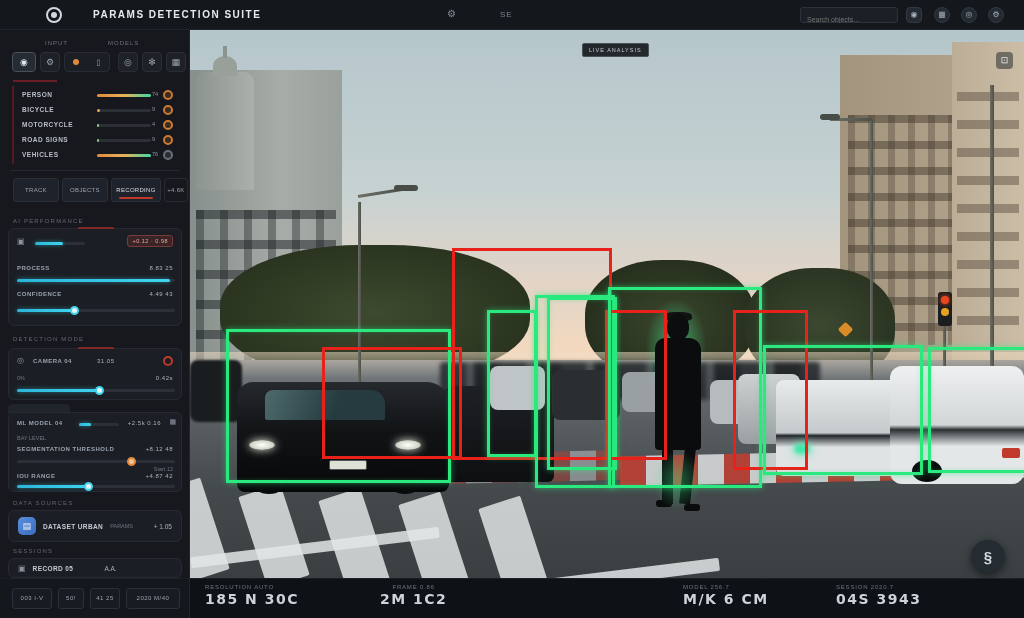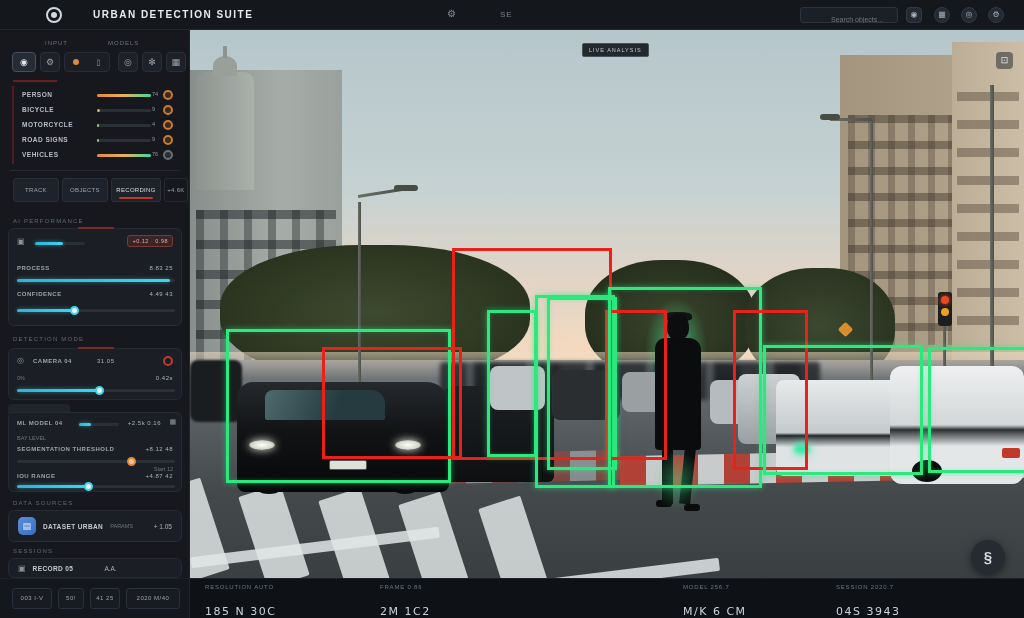--- a/index.html
+++ b/index.html
@@ -7,21 +7,21 @@
   body { background:#101318; font-family:"Liberation Sans",sans-serif; color:#cfd5dd; position:relative; }
 
   
   .topbar { position:absolute; left:0; top:0; width:1024px; height:30px; background:#14171c; border-bottom:1px solid #21252c; z-index:40; }
   .logo { position:absolute; left:46px; top:7px; width:16px; height:16px; border:2px solid #d3d8de; border-radius:50%; }
   .logo:after { content:""; position:absolute; left:3px; top:3px; width:6px; height:6px; background:#d3d8de; border-radius:50%; }
   .app-title { position:absolute; left:93px; top:9px; font-size:10px; font-weight:bold; letter-spacing:1.5px; color:#e6e9ee; }
   .tb-menu-icon { position:absolute; left:447px; top:8px; font-size:10px; color:#868e9a; }
   .tb-menu-label { position:absolute; left:500px; top:10px; font-size:8px; color:#7b828e; letter-spacing:1px; }
   .search-box { position:absolute; left:800px; top:7px; width:98px; height:16px; background:#1b2026; border:1px solid #2d333c; border-radius:3px; }
-  .search-box input { width:100%; height:100%; background:transparent; border:none; outline:none; color:#9aa2ad; font-size:7px; padding:0 6px; font-family:"Liberation Sans",sans-serif;margin-left:24px; }
+  .search-box input { width:100%; height:100%; background:transparent; border:none; outline:none; color:#9aa2ad; font-size:7px; padding:0 6px; font-family:"Liberation Sans",sans-serif; }
   .tb-round { position:absolute; top:7px; width:16px; height:16px; border-radius:50%; background:#242a31; border:1px solid #323942; color:#aab1bb; font-size:8px; line-height:14px; text-align:center; }
   .tb-round.sq { border-radius:4px; }
 
   
   .sidebar { position:absolute; left:0; top:30px; width:190px; height:548px; background:#16181d; border-right:1px solid #22262d; z-index:30; overflow:hidden; }
   .sb-group-label { position:absolute; font-size:6px; color:#6b7280; letter-spacing:1px; }
   .tb-btn { position:absolute; top:22px; height:20px; background:#1e2228; border:1px solid #2a2f37; border-radius:4px; color:#9aa2ad; font-size:9px; text-align:center; line-height:18px; }
   .tb-btn.active { background:#262c34; border-color:#48505b; color:#e3e7ec; }
   .tb-pill { position:absolute; top:22px; height:20px; background:#1b1f25; border:1px solid #282d35; border-radius:4px; display:flex; align-items:center; justify-content:space-around; }
   .rec-dot { width:6px; height:6px; border-radius:50%; background:#e08a3c; }
@@ -118,28 +118,28 @@
   .overlay-badge { left:392px; top:13px; height:14px; padding:0 6px; background:#23282d; border:1px solid #4a5157; border-radius:2px; font-size:5.5px; line-height:12px; letter-spacing:1px; color:#c3cad0; z-index:25; }
   .corner-icon { left:806px; top:22px; width:17px; height:17px; background:rgba(40,46,50,.55); border-radius:4px; color:#dfe4e7; font-size:9px; text-align:center; line-height:17px; z-index:25; }
   .fab { left:781px; top:510px; width:34px; height:34px; background:#242c31; border-radius:50%; color:#d6dcdf; font-size:15px; font-weight:bold; text-align:center; line-height:34px; z-index:26; box-shadow:0 2px 8px rgba(0,0,0,.5); }
 
   
   .bottombar { position:absolute; left:0; bottom:0; width:1024px; height:40px; background:#0e1115; border-top:1px solid #1d2127; z-index:40; }
   .bb-side { position:absolute; left:0; top:0; width:190px; height:40px; background:#14171c; border-right:1px solid #21252c; }
   .mini-stat { position:absolute; top:9px; height:21px; border:1px solid #2b313a; border-radius:3px; background:#181c22; color:#9aa2ad; font-size:6px; text-align:center; line-height:19px; letter-spacing:.5px; overflow:hidden; }
   .bb-stat { position:absolute; top:5px; }
   .bb-stat .lbl { font-size:6px; color:#6d7480; letter-spacing:.8px; }
-  .bb-stat .val { font-size:11px; font-weight:normal; letter-spacing:1.5px; color:#ccd3db; margin-top:15px; font-family:"DejaVu Sans",sans-serif; }
+  .bb-stat .val { font-size:14px; font-weight:bold; letter-spacing:1.5px; color:#ccd3db; margin-top:1px; font-family:"DejaVu Sans",sans-serif; }
 </style>
 </head>
 <body>
 
 <div class="topbar">
   <span class="logo"></span>
-  <span class="app-title">URBAN DETECTION SUITE</span>
+  <span class="app-title">PARAMS DETECTION SUITE</span>
   <span class="tb-menu-icon">⚙</span>
   <span class="tb-menu-label">SE</span>
   <div class="search-box">
     <input placeholder="Search objects..." style="">
   </div>
   <div id="tb-buttons">
       <span class="tb-round sq" style="left: 906px;">◉</span>
       <span class="tb-round" style="left: 934px;">▦</span>
       <span class="tb-round" style="left: 961px;">◎</span>
       <span class="tb-round" style="left: 988px;">⚙</span>
@@ -394,21 +394,21 @@
       <div class="mini-stat" style="left: 12px; width: 40px;">003 I-V</div>
       <div class="mini-stat" style="left: 58px; width: 26px;">50!</div>
       <div class="mini-stat" style="left: 90px; width: 30px;">41 25</div>
       <div class="mini-stat" style="left: 126px; width: 54px;">2020 M/40</div>
     </div>
   <div id="bb-main" style="position:absolute;left:190px;top:0;width:834px;height:40px">
       <div class="bb-stat" style="left: 15px;">
         <div class="lbl">RESOLUTION AUTO</div>
         <div class="val">185 N 30C</div>
       </div>
-      <div class="bb-stat" style="left: 190px;">
+      <div class="bb-stat" style="left: 190px; text-align: center;">
         <div class="lbl">FRAME 0.86</div>
         <div class="val">2M 1C2</div>
       </div>
       <div class="bb-stat" style="left: 493px;">
         <div class="lbl">MODEL 256.7</div>
         <div class="val">M/K 6 CM</div>
       </div>
       <div class="bb-stat" style="left: 646px;">
         <div class="lbl">SESSION 2020.7</div>
         <div class="val">04S 3943</div>

